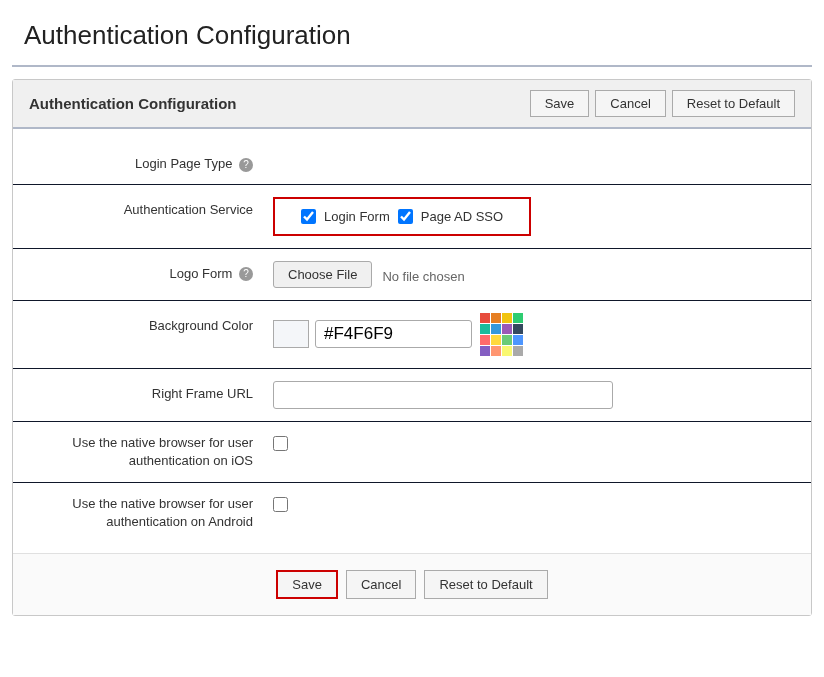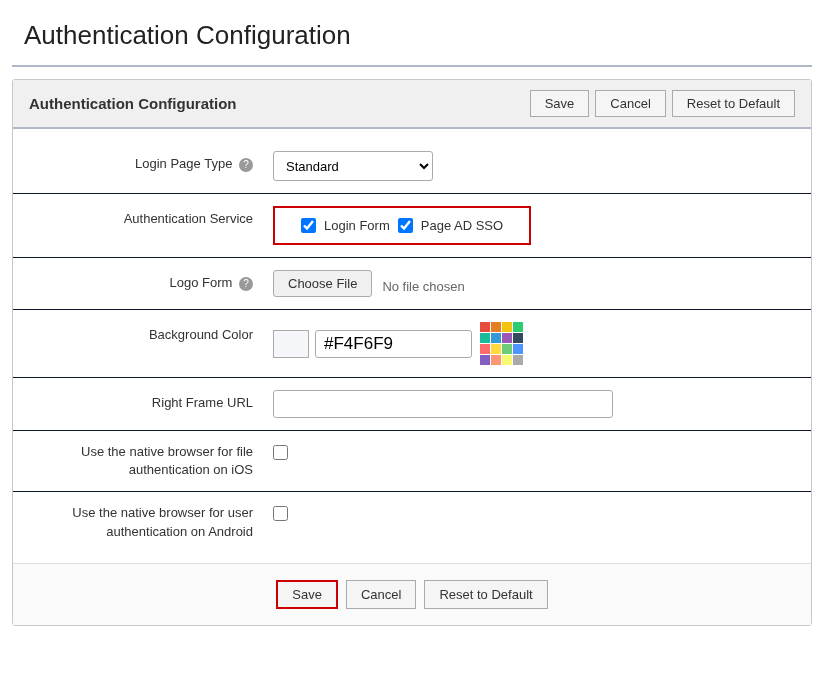--- a/index.html
+++ b/index.html
@@ -246,26 +246,20 @@
       <button class="btn">Reset to Default</button>
     </div>
   </div>
 
   <div class="panel-body">
 
     <div class="form-row">
       <div class="form-label">
         <span>Login Page Type</span>
         <span class="help-icon">?</span>
-      </div>
-      <div class="form-control">
-        <select class="dropdown">
-          <option>Standard</option>
-          <option>Custom</option>
-        </select>
       </div>
     </div>
 
     <div class="form-row">
       <div class="form-label">
         <span>Authentication Service</span>
       </div>
       <div class="form-control">
         <div class="auth-service-box">
           <label class="checkbox-row">
@@ -325,21 +319,21 @@
       <div class="form-label">
         <span>Right Frame URL</span>
       </div>
       <div class="form-control form-control-center">
         <input type="text" class="text-input" value="" style="">
       </div>
     </div>
 
     <div class="form-row">
       <div class="form-label-multiline">
-        <span>Use the native browser for file authentication on iOS</span>
+        <span>Use the native browser for user authentication on iOS</span>
       </div>
       <div class="form-control form-control-center" style="padding-top: 2px;">
         <input type="checkbox" style="width: 15px; height: 15px;">
       </div>
     </div>
 
     <div class="form-row">
       <div class="form-label-multiline">
         <span>Use the native browser for user authentication on Android</span>
       </div>

